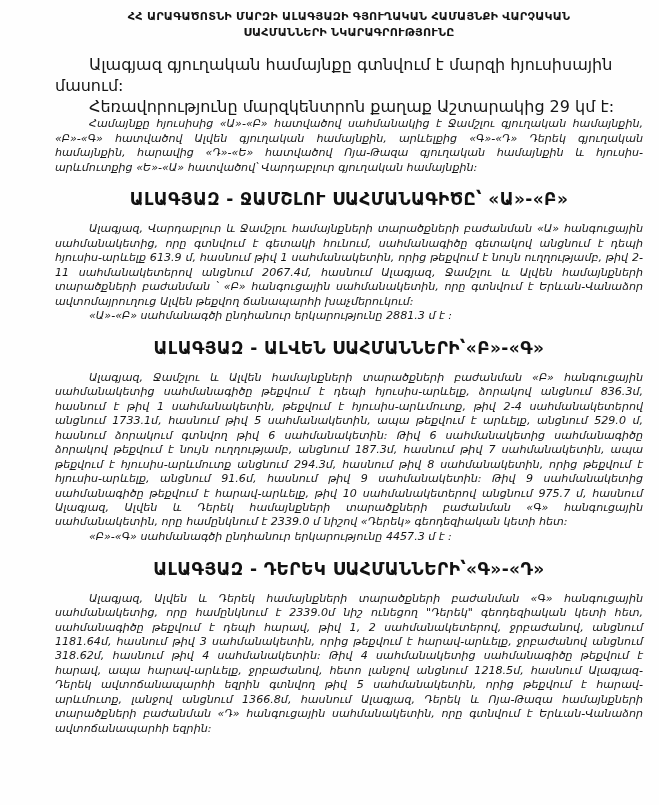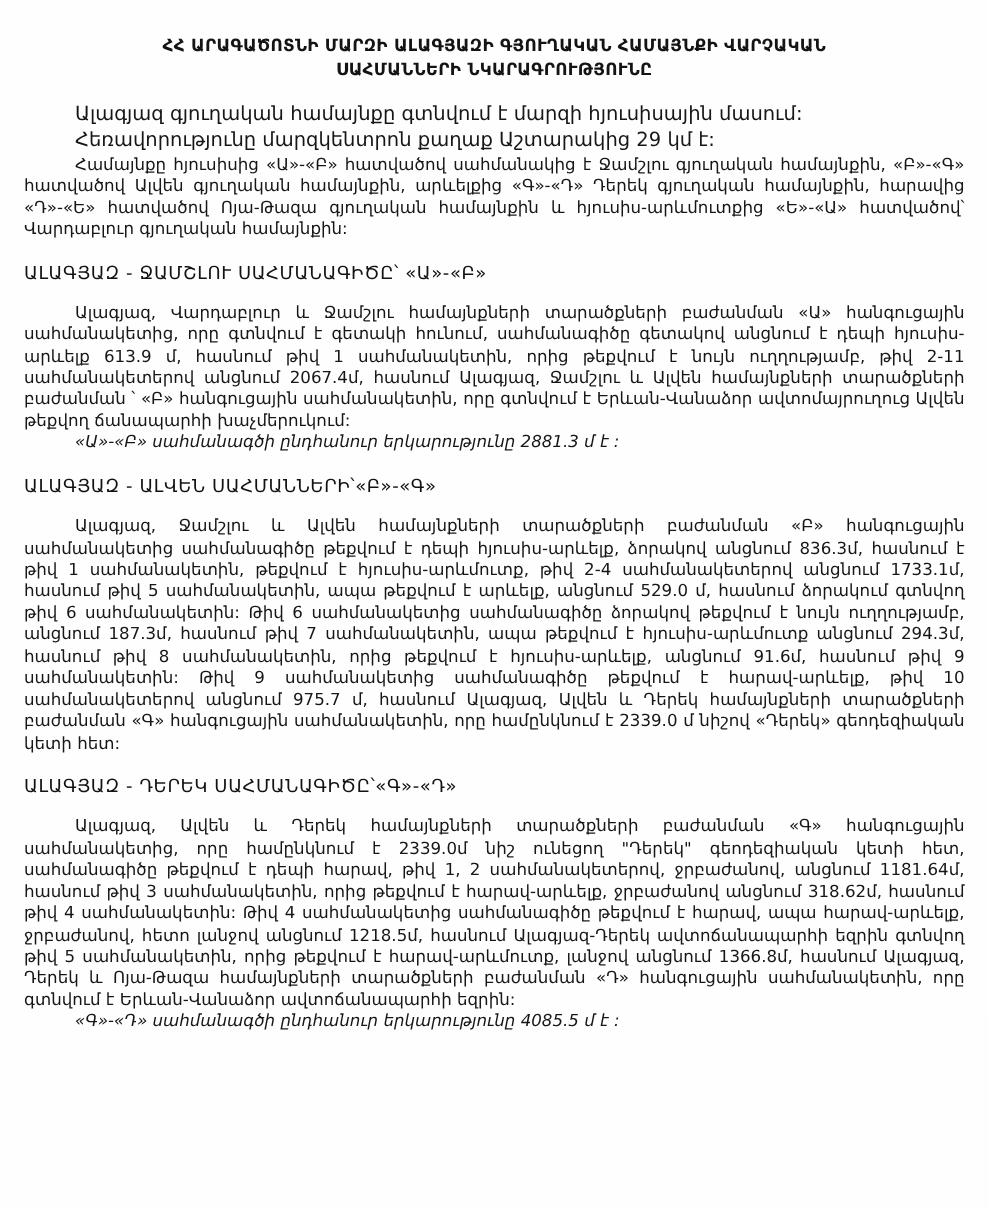--- a/index.html
+++ b/index.html
@@ -17,22 +17,23 @@
   }
   .page {
     position: relative;
     width: 659px;
     height: 805px;
     background: #fefefe;
     padding: 0;
     box-sizing: border-box;
   }
   .inner {
-    padding: 20px 16px 0 16px;
+    padding: 6px 16px 0 16px;
     box-sizing: border-box;
+    margin-left: 39px;
   }
   .doc-title {
     text-align: center;
     font-size: 11.2px;
     font-weight: 700;
     letter-spacing: 0.2px;
     line-height: 1.42;
     margin: 3px 0 0 0;
     padding: 0 28px;
     color: #141414;
@@ -46,32 +47,34 @@
   p.body-par {
     font-size: 11.1px;
     line-height: 1.305;
     text-align: justify;
     margin: 0;
     color: #161616;
     text-justify: inter-word;
   }
   p.body-par.indent {
     text-indent: 34px;
+    font-style: italic;
   }
   p.single-line {
-    font-size: 13px;
+    font-size: 16px;
     line-height: 1.305;
     margin: 0;
     text-align: left;
     text-indent: 34px;
     color: #161616;
   }
   .section-heading {
-    font-size: 12px;
-    font-weight: 400;
+    text-align: center;
+    font-size: 17px;
+    font-weight: 700;
     letter-spacing: 0.4px;
     margin: 14px 0 13px 0;
     color: #121212;
   }
   .closing-line {
     font-size: 11.1px;
     line-height: 1.32;
     margin: 0;
     text-indent: 34px;
     color: #161616;
@@ -100,22 +103,22 @@
 
     <div class="block">
       <h2 class="section-heading">ԱԼԱԳՅԱԶ - ՋԱՄՇԼՈՒ ՍԱՀՄԱՆԱԳԻԾԸ՝ «Ա»-«Բ»</h2>
       <p class="body-par indent">Ալագյազ, Վարդաբլուր և Ջամշլու համայնքների տարածքների բաժանման «Ա» հանգուցային սահմանակետից, որը գտնվում է գետակի հունում, սահմանագիծը գետակով անցնում է դեպի հյուսիս-արևելք  613.9 մ, հասնում թիվ 1 սահմանակետին, որից թեքվում է նույն ուղղությամբ, թիվ 2-11 սահմանակետերով անցնում 2067.4մ, հասնում Ալագյազ, Ջամշլու և Ալվեն համայնքների տարածքների բաժանման ՝ «Բ» հանգուցային սահմանակետին, որը գտնվում է Երևան-Վանաձոր ավտոմայրուղուց Ալվեն թեքվող ճանապարհի խաչմերուկում:</p>
       <p class="closing-line">«Ա»-«Բ» սահմանագծի ընդհանուր երկարությունը  2881.3 մ է :</p>
     </div>
 
     <div class="block">
       <h2 class="section-heading">ԱԼԱԳՅԱԶ - ԱԼՎԵՆ ՍԱՀՄԱՆՆԵՐԻ՝«Բ»-«Գ»</h2>
       <p class="body-par indent">Ալագյազ, Ջամշլու և Ալվեն համայնքների տարածքների բաժանման «Բ» հանգուցային սահմանակետից սահմանագիծը թեքվում է դեպի հյուսիս-արևելք, ձորակով անցնում 836.3մ, հասնում է թիվ 1 սահմանակետին,  թեքվում է հյուսիս-արևմուտք, թիվ 2-4 սահմանակետերով անցնում 1733.1մ, հասնում թիվ 5 սահմանակետին, ապա թեքվում է արևելք, անցնում 529.0 մ, հասնում ձորակում գտնվող թիվ 6 սահմանակետին: Թիվ 6 սահմանակետից սահմանագիծը ձորակով թեքվում է  նույն ուղղությամբ, անցնում 187.3մ, հասնում թիվ 7 սահմանակետին, ապա թեքվում է հյուսիս-արևմուտք անցնում 294.3մ, հասնում թիվ 8 սահմանակետին, որից թեքվում է հյուսիս-արևելք, անցնում 91.6մ, հասնում թիվ 9 սահմանակետին: Թիվ 9 սահմանակետից սահմանագիծը  թեքվում է հարավ-արևելք, թիվ 10 սահմանակետերով անցնում 975.7 մ, հասնում Ալագյազ, Ալվեն և Դերեկ համայնքների տարածքների բաժանման «Գ»  հանգուցային սահմանակետին, որը համընկնում է 2339.0 մ նիշով  «Դերեկ» գեոդեզիական կետի հետ:</p>
+      <p class="closing-line">«Բ»-«Գ» սահմանագծի ընդհանուր երկարությունը 4457.3  մ է :</p>
     </div>
 
     <div class="block">
-      <h2 class="section-heading">ԱԼԱԳՅԱԶ - ԴԵՐԵԿ  ՍԱՀՄԱՆԱԳԻԾԸ՝«Գ»-«Դ»</h2>
+      <h2 class="section-heading">ԱԼԱԳՅԱԶ - ԴԵՐԵԿ  ՍԱՀՄԱՆՆԵՐԻ՝«Գ»-«Դ»</h2>
       <p class="body-par indent">Ալագյազ, Ալվեն և Դերեկ համայնքների տարածքների բաժանման «Գ» հանգուցային սահմանակետից, որը համընկնում է 2339.0մ նիշ ունեցող "Դերեկ" գեոդեզիական կետի հետ, սահմանագիծը թեքվում է դեպի հարավ, թիվ 1, 2 սահմանակետերով, ջրբաժանով, անցնում 1181.64մ, հասնում թիվ 3 սահմանակետին, որից թեքվում է հարավ-արևելք, ջրբաժանով անցնում 318.62մ, հասնում թիվ 4 սահմանակետին: Թիվ 4 սահմանակետից սահմանագիծը  թեքվում է հարավ, ապա հարավ-արևելք, ջրբաժանով, հետո լանջով անցնում 1218.5մ, հասնում Ալագյազ-Դերեկ ավտոճանապարհի եզրին գտնվող թիվ 5 սահմանակետին, որից թեքվում է հարավ-արևմուտք, լանջով անցնում 1366.8մ, հասնում Ալագյազ, Դերեկ և Ոյա-Թազա համայնքների տարածքների բաժանման «Դ» հանգուցային սահմանակետին, որը գտնվում է Երևան-Վանաձոր ավտոճանապարհի եզրին:</p>
-      <p class="closing-line">«Գ»-«Դ» սահմանագծի ընդհանուր երկարությունը 4085.5  մ է :</p>
     </div>
 
   </div>
 </div>
 
 </body></html>

